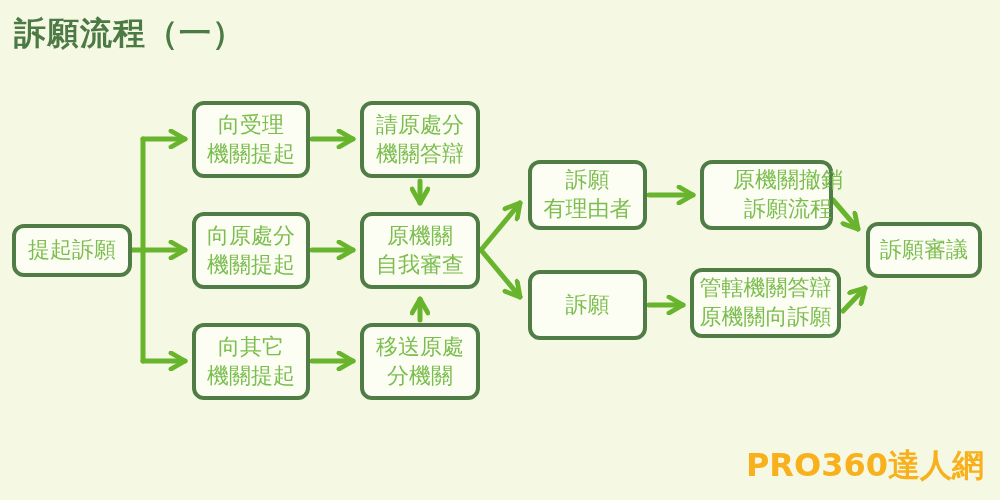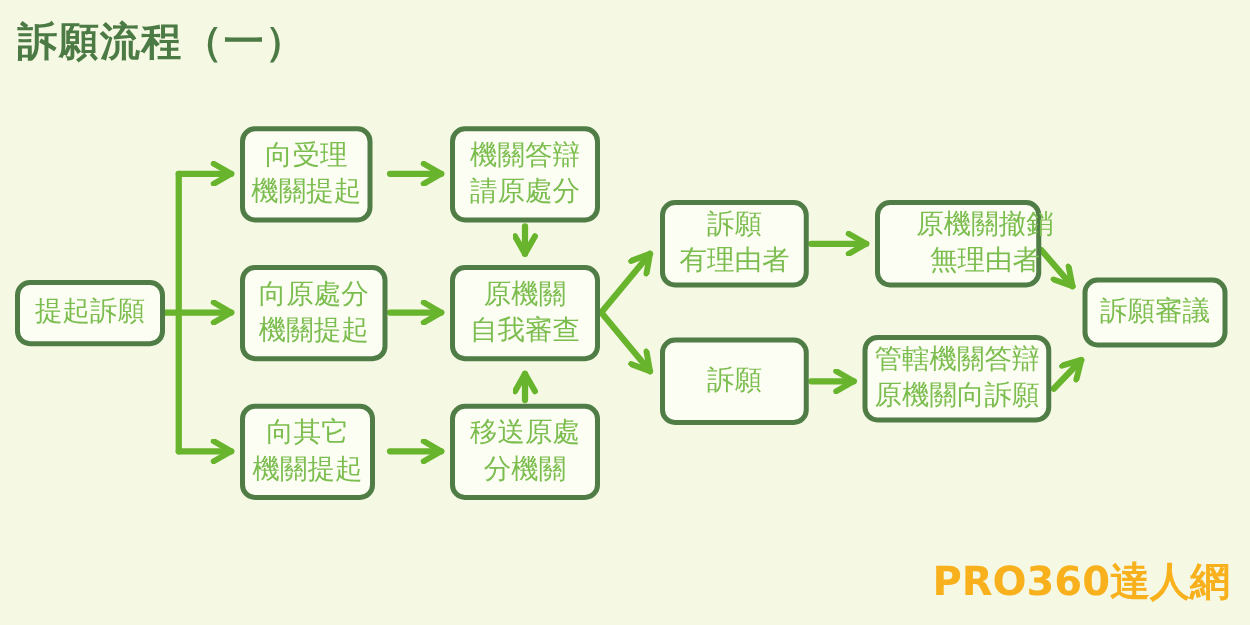--- a/index.html
+++ b/index.html
@@ -62,25 +62,25 @@
     display: flex;
     flex-direction: column;
     align-items: center;
     justify-content: center;
     text-align: center;
     font-size: 22px;
     line-height: 1.3;
     white-space: nowrap;
   }
   .n-file-appeal   { left: 12px;  top: 224px; width: 120px; height: 53px; }
-  .n-to-accepting  { left: 192px; top: 101px; width: 106px; height: 77px; text-align: right; }
+  .n-to-accepting  { left: 192px; top: 101px; width: 118px; height: 77px; text-align: right; }
   .n-request-reply { left: 360px; top: 101px; width: 120px; height: 77px; }
   .n-to-original   { left: 192px; top: 212px; width: 118px; height: 77px; }
   .n-self-review   { left: 360px; top: 212px; width: 120px; height: 77px; }
-  .n-to-other      { left: 192px; top: 323px; width: 108px; height: 77px; }
+  .n-to-other      { left: 192px; top: 323px; width: 118px; height: 77px; }
   .n-transfer      { left: 360px; top: 323px; width: 120px; height: 77px; }
   .n-justified     { left: 528px; top: 160px; width: 119px; height: 70px; }
   .n-revoke        { left: 700px; top: 160px; width: 133px; height: 70px; padding-left: 43px; }
   .n-unjustified   { left: 528px; top: 270px; width: 119px; height: 70px; }
   .n-answer        { left: 690px; top: 268px; width: 151px; height: 70px; }
   .n-final         { left: 866px; top: 222px; width: 116px; height: 56px; }
 </style>
 </head>
 <body>
 
@@ -121,22 +121,22 @@
   <div class="node n-file-appeal">
     <span>提起訴願</span>
   </div>
 
   <div class="node n-to-accepting">
     <span>向受理</span>
     <span>機關提起</span>
   </div>
 
   <div class="node n-request-reply">
+    <span>請原處分</span>
     <span>機關答辯</span>
-    <span>請原處分</span>
   </div>
 
   <div class="node n-to-original">
     <span>向原處分</span>
     <span>機關提起</span>
   </div>
 
   <div class="node n-self-review">
     <span>原機關</span>
     <span>自我審查</span>
@@ -152,21 +152,21 @@
     <span>分機關</span>
   </div>
 
   <div class="node n-justified">
     <span>訴願</span>
     <span>有理由者</span>
   </div>
 
   <div class="node n-revoke">
     <span>原機關撤銷</span>
-    <span>無理由者</span>
+    <span>訴願流程</span>
   </div>
 
   <div class="node n-unjustified">
     <span>訴願</span>
   </div>
 
   <div class="node n-answer">
     <span>管轄機關答辯</span>
     <span>原機關向訴願</span>
   </div>

